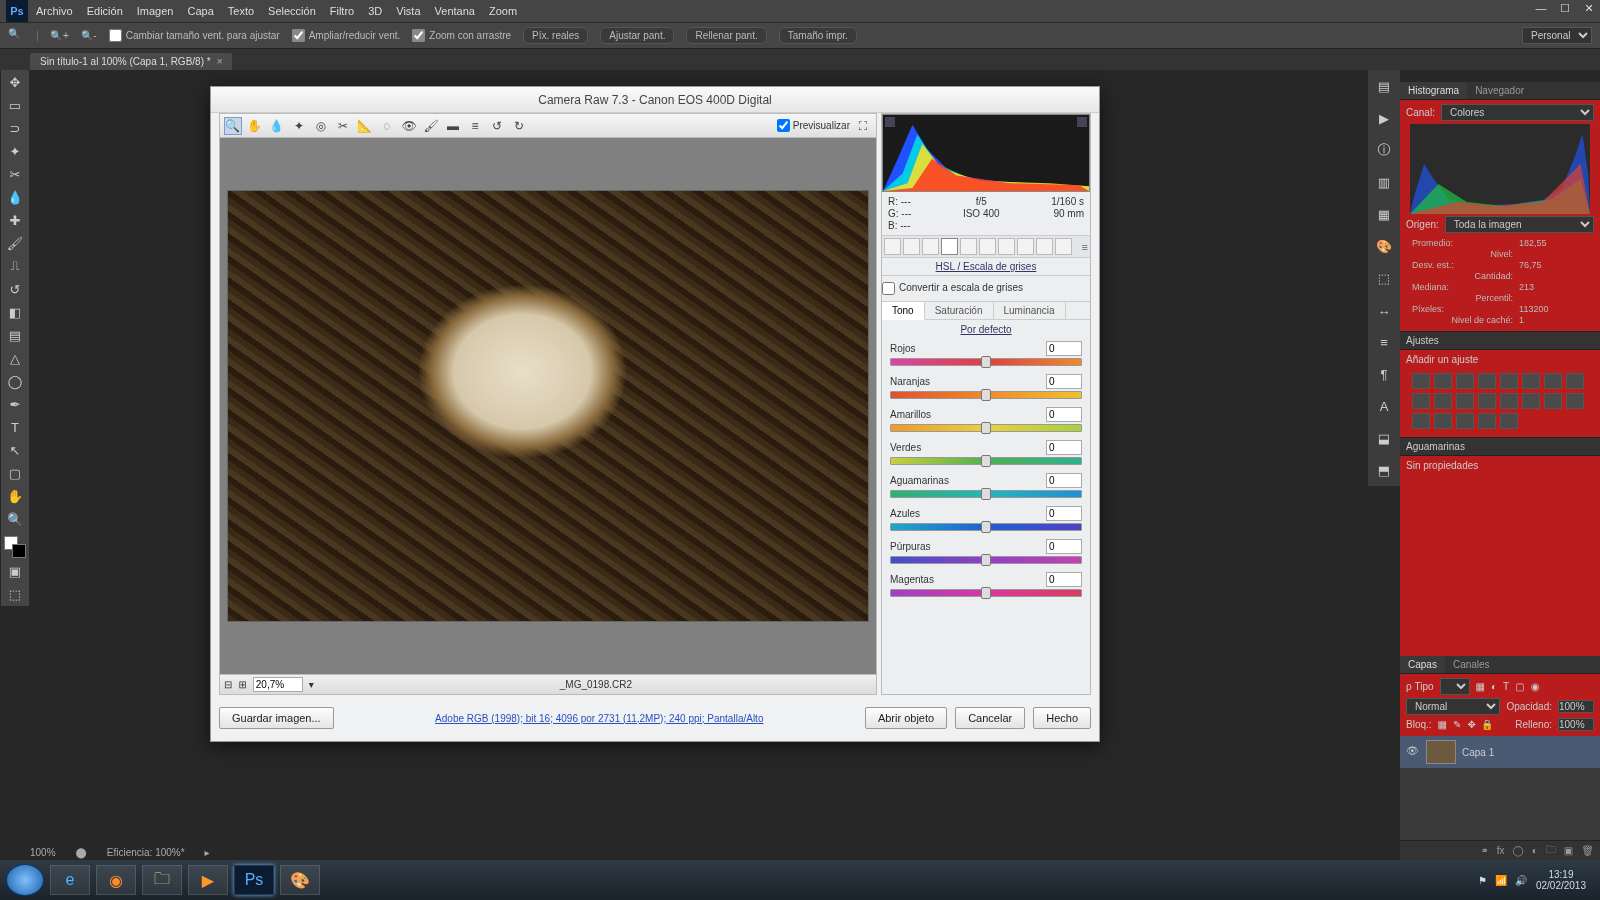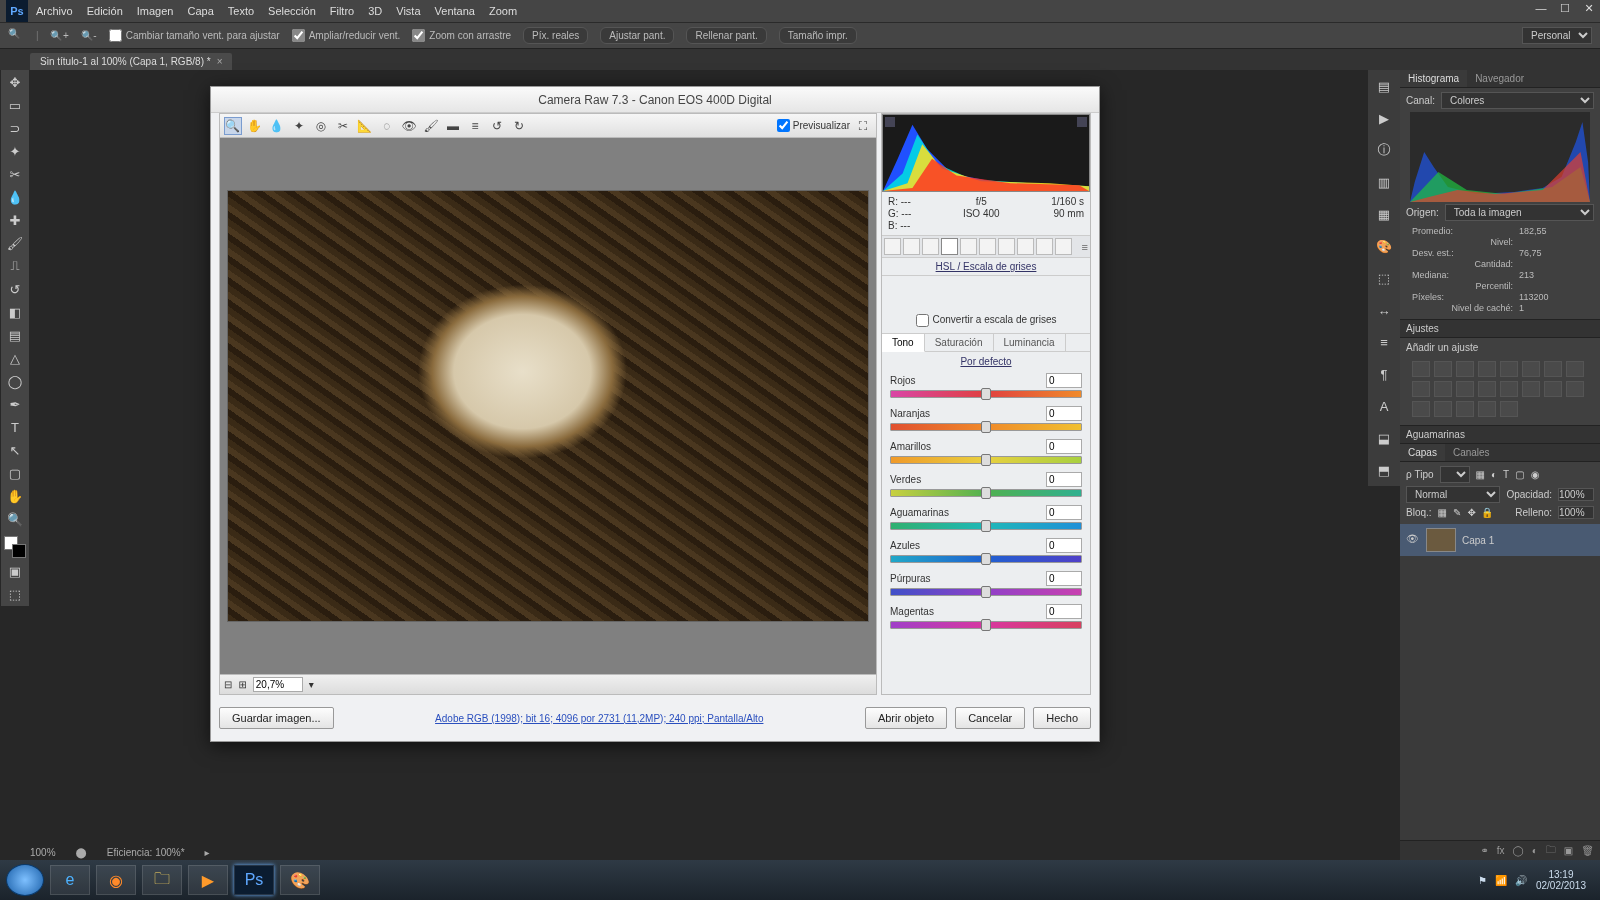--- a/index.html
+++ b/index.html
@@ -33,21 +33,21 @@
 .toolbox { position:absolute; left:1px; top:0; width:28px; background:#454545; padding:2px 0; display:flex; flex-direction:column; align-items:center; gap:3px;}
 .toolbox .t { width:22px; height:20px; color:#ccc; display:flex; align-items:center; justify-content:center; font-size:13px; cursor:pointer; }
 .swatch-fb { width:22px; height:22px; position:relative; margin-top:4px;}
 .swatch-fb .f { position:absolute; width:14px; height:14px; background:#fff; border:1px solid #777; left:0; top:0;}
 .swatch-fb .b { position:absolute; width:14px; height:14px; background:#000; border:1px solid #777; right:0; bottom:0;}
 
 
 .rdock-icons { position:absolute; right:200px; top:0; width:32px; background:#3c3c3c; display:flex; flex-direction:column; align-items:center; padding:6px 0; gap:12px;}
 .rdock-icons .ri { width:20px; height:20px; color:#ccc; display:flex; align-items:center; justify-content:center; font-size:13px; cursor:pointer;}
 
-.panels { position:absolute; right:0; top:0; width:200px; bottom:0; background:#404040; font-size:10px; display:flex; flex-direction:column;}
+.panels { position:absolute; right:0; top:12px; width:200px; bottom:0; background:#b91c1c; font-size:10px; display:flex; flex-direction:column;}
 .panel-tabs { display:flex; background:#333; border-bottom:1px solid #222;}
 .panel-tabs div { padding:3px 8px; color:#999; cursor:pointer;}
 .panel-tabs div.active { background:#3a3a3a; color:#ddd;}
 .panel-body { padding:4px 6px; color:#ccc;}
 .panel-row { display:flex; align-items:center; gap:6px; margin-bottom:3px;}
 .panel-sec-title { background:#333; padding:3px 6px; color:#ccc; font-size:10px; border-top:1px solid #222; border-bottom:1px solid #222;}
 .histo { height:90px; background:#2b2b2b; margin:2px 4px; position:relative; overflow:hidden;}
 .statgrid { display:grid; grid-template-columns: auto auto; font-size:9px; color:#bbb; padding:2px 6px; column-gap:6px; row-gap:1px;}
 .adjust-grid { display:flex; flex-wrap:wrap; gap:4px; padding:4px 6px;}
 .adjust-grid .ai { width:18px; height:16px; background:#4a4a4a; border:1px solid #555;}
@@ -74,21 +74,21 @@
 .cr-statusbar .fname { flex:1; text-align:center;}
 
 .cr-right { width:210px; display:flex; flex-direction:column; border:1px solid #bbb; background:#eceef0;}
 .cr-histo { height:78px; background:#1a1a1a; border:1px solid #888; margin:0; position:relative;}
 .cr-exif { padding:4px 6px; color:#333; font-size:10px; display:grid; grid-template-columns:auto auto auto; row-gap:1px; border-bottom:1px solid #ccc;}
 .cr-exif .c1{ text-align:left;} .cr-exif .c2{text-align:center;} .cr-exif .c3{text-align:right;}
 .cr-tabicons { height:22px; display:flex; align-items:center; gap:2px; padding:0 2px; border-bottom:1px solid #ccc; background:#e3e5e8;}
 .cr-tabicons .cti { width:17px; height:17px; background:#f3f3f3; border:1px solid #bbb; cursor:pointer;}
 .cr-tabicons .cti.active{ background:#fff; border-color:#888;}
 .cr-panel-title { text-align:center; font-size:10px; color:#336; padding:3px 0; border-bottom:1px solid #ccc; text-decoration:underline;}
-.cr-gray-chk { display:flex; justify-content:center; padding:6px 0; gap:4px; font-size:10px; color:#333; border-bottom:1px solid #ccc;margin-top:32px;}
+.cr-gray-chk { display:flex; padding:6px 0; gap:4px; font-size:10px; color:#333; border-bottom:1px solid #ccc;}
 .cr-subtabs { display:flex; border-bottom:1px solid #ccc; font-size:10px;}
 .cr-subtabs div { padding:3px 10px; color:#555; cursor:pointer; border-right:1px solid #ccc;}
 .cr-subtabs div.active { background:#fff; color:#000; border-bottom:1px solid #fff; margin-bottom:-1px;}
 .cr-default { text-align:center; font-size:10px; color:#336; text-decoration:underline; padding:4px 0;}
 .cr-sliders { padding:2px 8px;}
 .cr-slider { margin-bottom:8px;}
 .cr-slider .row1 { display:flex; justify-content:space-between; align-items:center; margin-bottom:2px;}
 .cr-slider .row1 span { font-size:10px; color:#333;}
 .cr-slider .row1 input { width:36px; font-size:10px; text-align:left; border:1px solid #aaa; padding:1px 2px;}
 .cr-slider .track { height:8px; border:1px solid #999; border-radius:1px; position:relative;}
@@ -270,20 +270,21 @@
           <div class="ai"></div>
         <div class="ai"></div>
           <div class="ai"></div>
           <div class="ai"></div>
           <div class="ai"></div>
           <div class="ai"></div>
       </div>
     </div>
 
     <div class="panel-sec-title">Aguamarinas</div>
+    <div class="panel-body" style="height:200px;"><span>Sin propiedades</span></div>
 
     <div class="panel-tabs">
       <div class="active">Capas</div>
       <div>Canales</div>
     </div>
     <div class="panel-body" style="padding-bottom:2px;">
       <div class="panel-row">
         <span>ρ Tipo</span>
         <select class="dark" style="width:30px"><option>⬚</option></select>
         <span>▦</span>
@@ -352,20 +353,21 @@
           <div class="crt">⛶</div>
         </div>
         <div class="cr-preview">
           <div class="photo"></div>
         </div>
         <div class="cr-statusbar">
           <span>⊟</span>
           <span>⊞</span>
           <input class="zoom" value="20,7%" style="">
           <span>▾</span>
+          <span class="fname">_MG_0198.CR2</span>
         </div>
       </div>
 
       <div class="cr-right">
         <div class="cr-histo">
           <svg width="100%" height="100%" viewBox="0 0 210 78" preserveAspectRatio="none">
             <path d="M0,78 L15,45 L30,10 L45,35 L70,60 L120,70 L180,72 L210,74 L210,78 Z" fill="#2050ff"></path>
             <path d="M0,78 L20,60 L35,20 L55,50 L90,66 L150,70 L210,73 L210,78 Z" fill="#00e0e0" opacity=".85"></path>
             <path d="M0,78 L25,70 L40,30 L60,55 L100,68 L170,70 L210,73 L210,78 Z" fill="#ffe020" opacity=".85"></path>
             <path d="M0,78 L30,75 L50,45 L75,62 L130,70 L200,72 L210,78 Z" fill="#ff3020" opacity=".8"></path>

